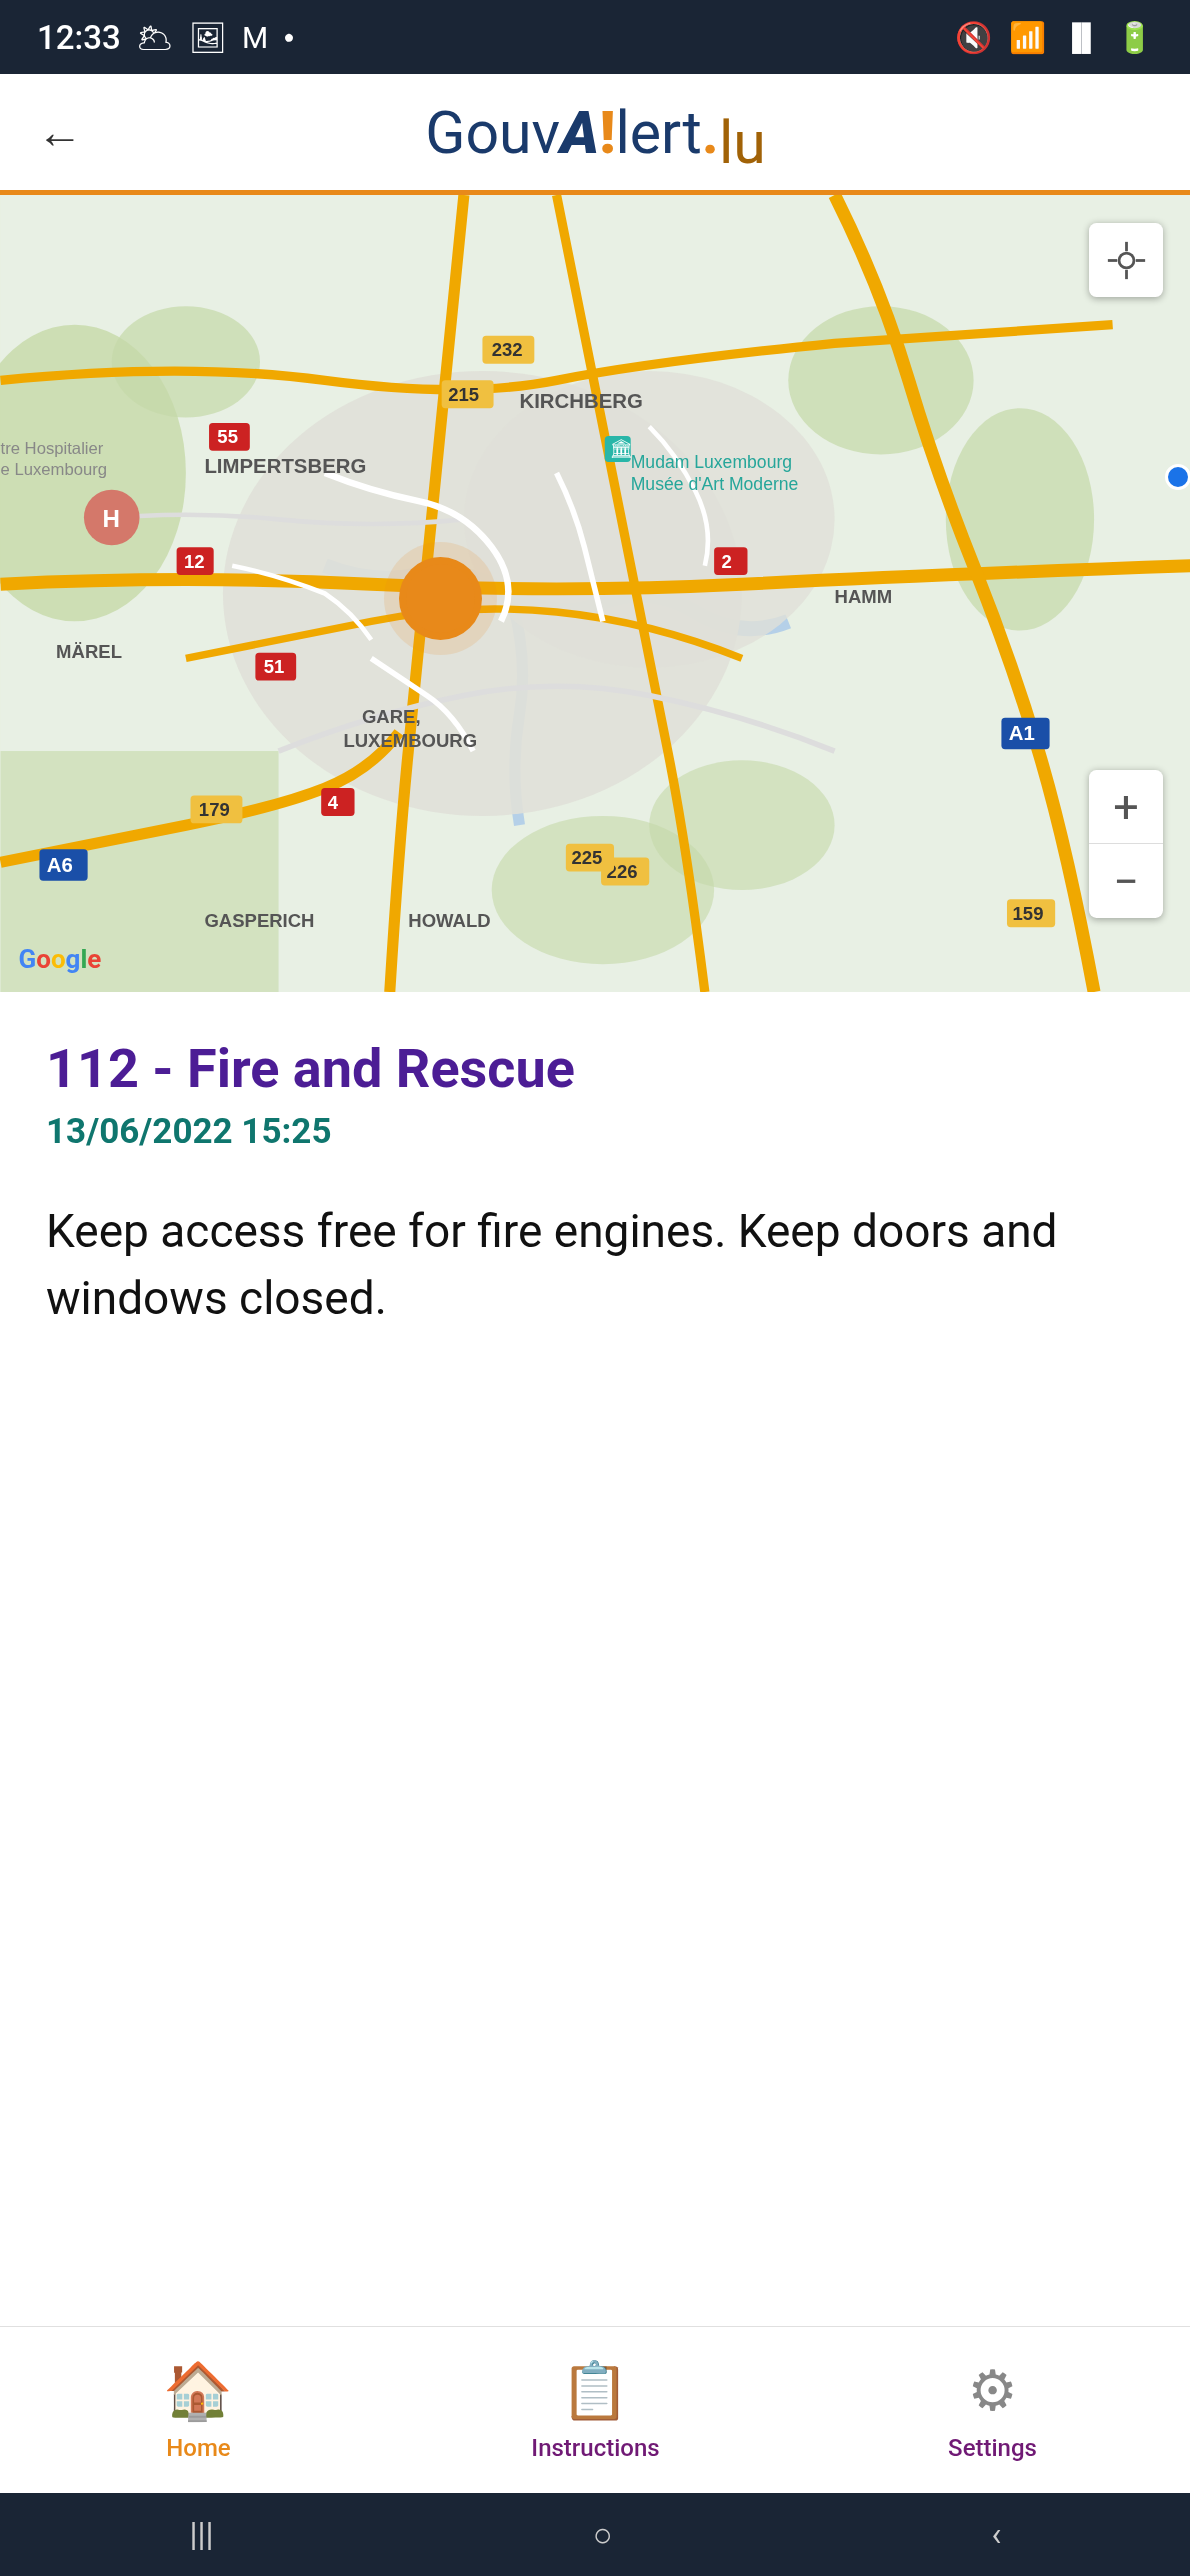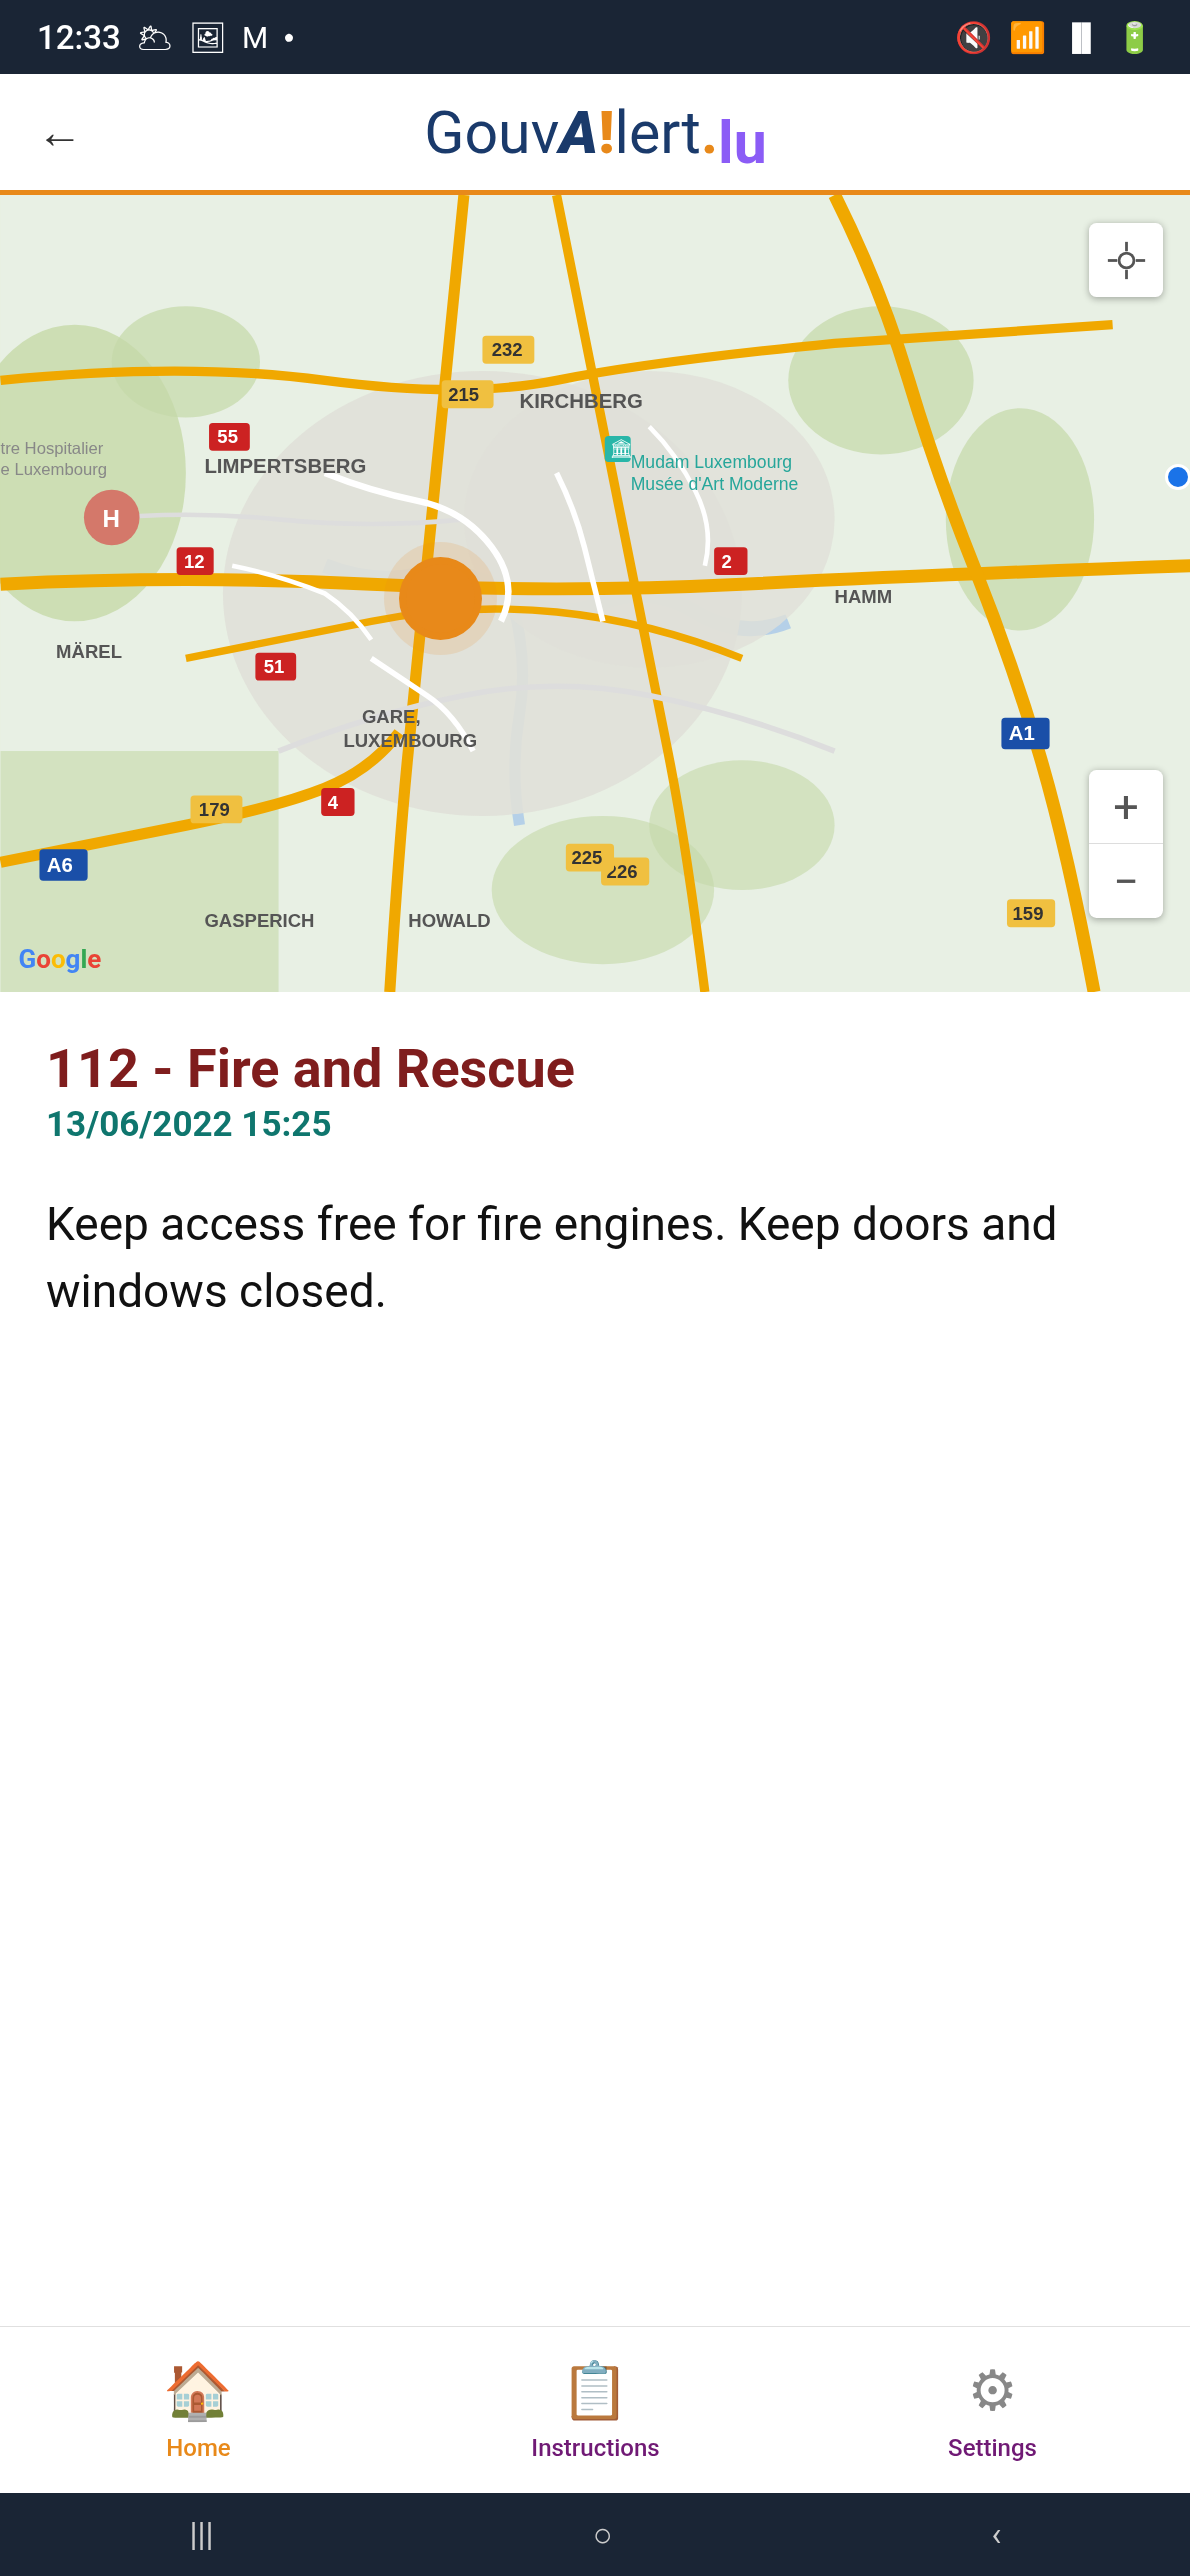--- a/index.html
+++ b/index.html
@@ -52,21 +52,21 @@
       display: flex;
       align-items: center;
       font-size: 59px;
       font-weight: 700;
     }
     .logo-gouv { color: #1a3a6b; font-weight: 400; }
     .logo-a { color: #1a3a6b; font-weight: 900; font-style: italic; }
     .logo-exclaim { color: #e8891a; font-weight: 900; }
     .logo-lert { color: #1a3a6b; font-weight: 400; }
     .logo-dot { color: #e8891a; }
-    .logo-lu { color: #8b5cf6; font-weight: 700; margin-top: 20px; }
+    .logo-lu { color: #a16207; font-weight: 400; margin-top: 20px; }
 
     
     .map-container {
       width: 100%;
       height: 797px;
       position: relative;
       background: #e8f0e0;
       overflow: hidden;
     }
     .map-svg {
@@ -154,22 +154,22 @@
     }
 
     
     .content {
       padding: 46px 46px 0 46px;
       background: #fff;
     }
     .alert-title {
       font-size: 54px;
       font-weight: 700;
-      color: #7f1d1d;
-      margin-bottom: 4px;
+      color: #4c1d95;
+      margin-bottom: 11px;
       line-height: 1.15;
     }
     .alert-datetime {
       font-size: 35px;
       color: #0f766e;
       font-weight: 700;
       margin-bottom: 46px;
     }
     .alert-message {
       font-size: 46px;

